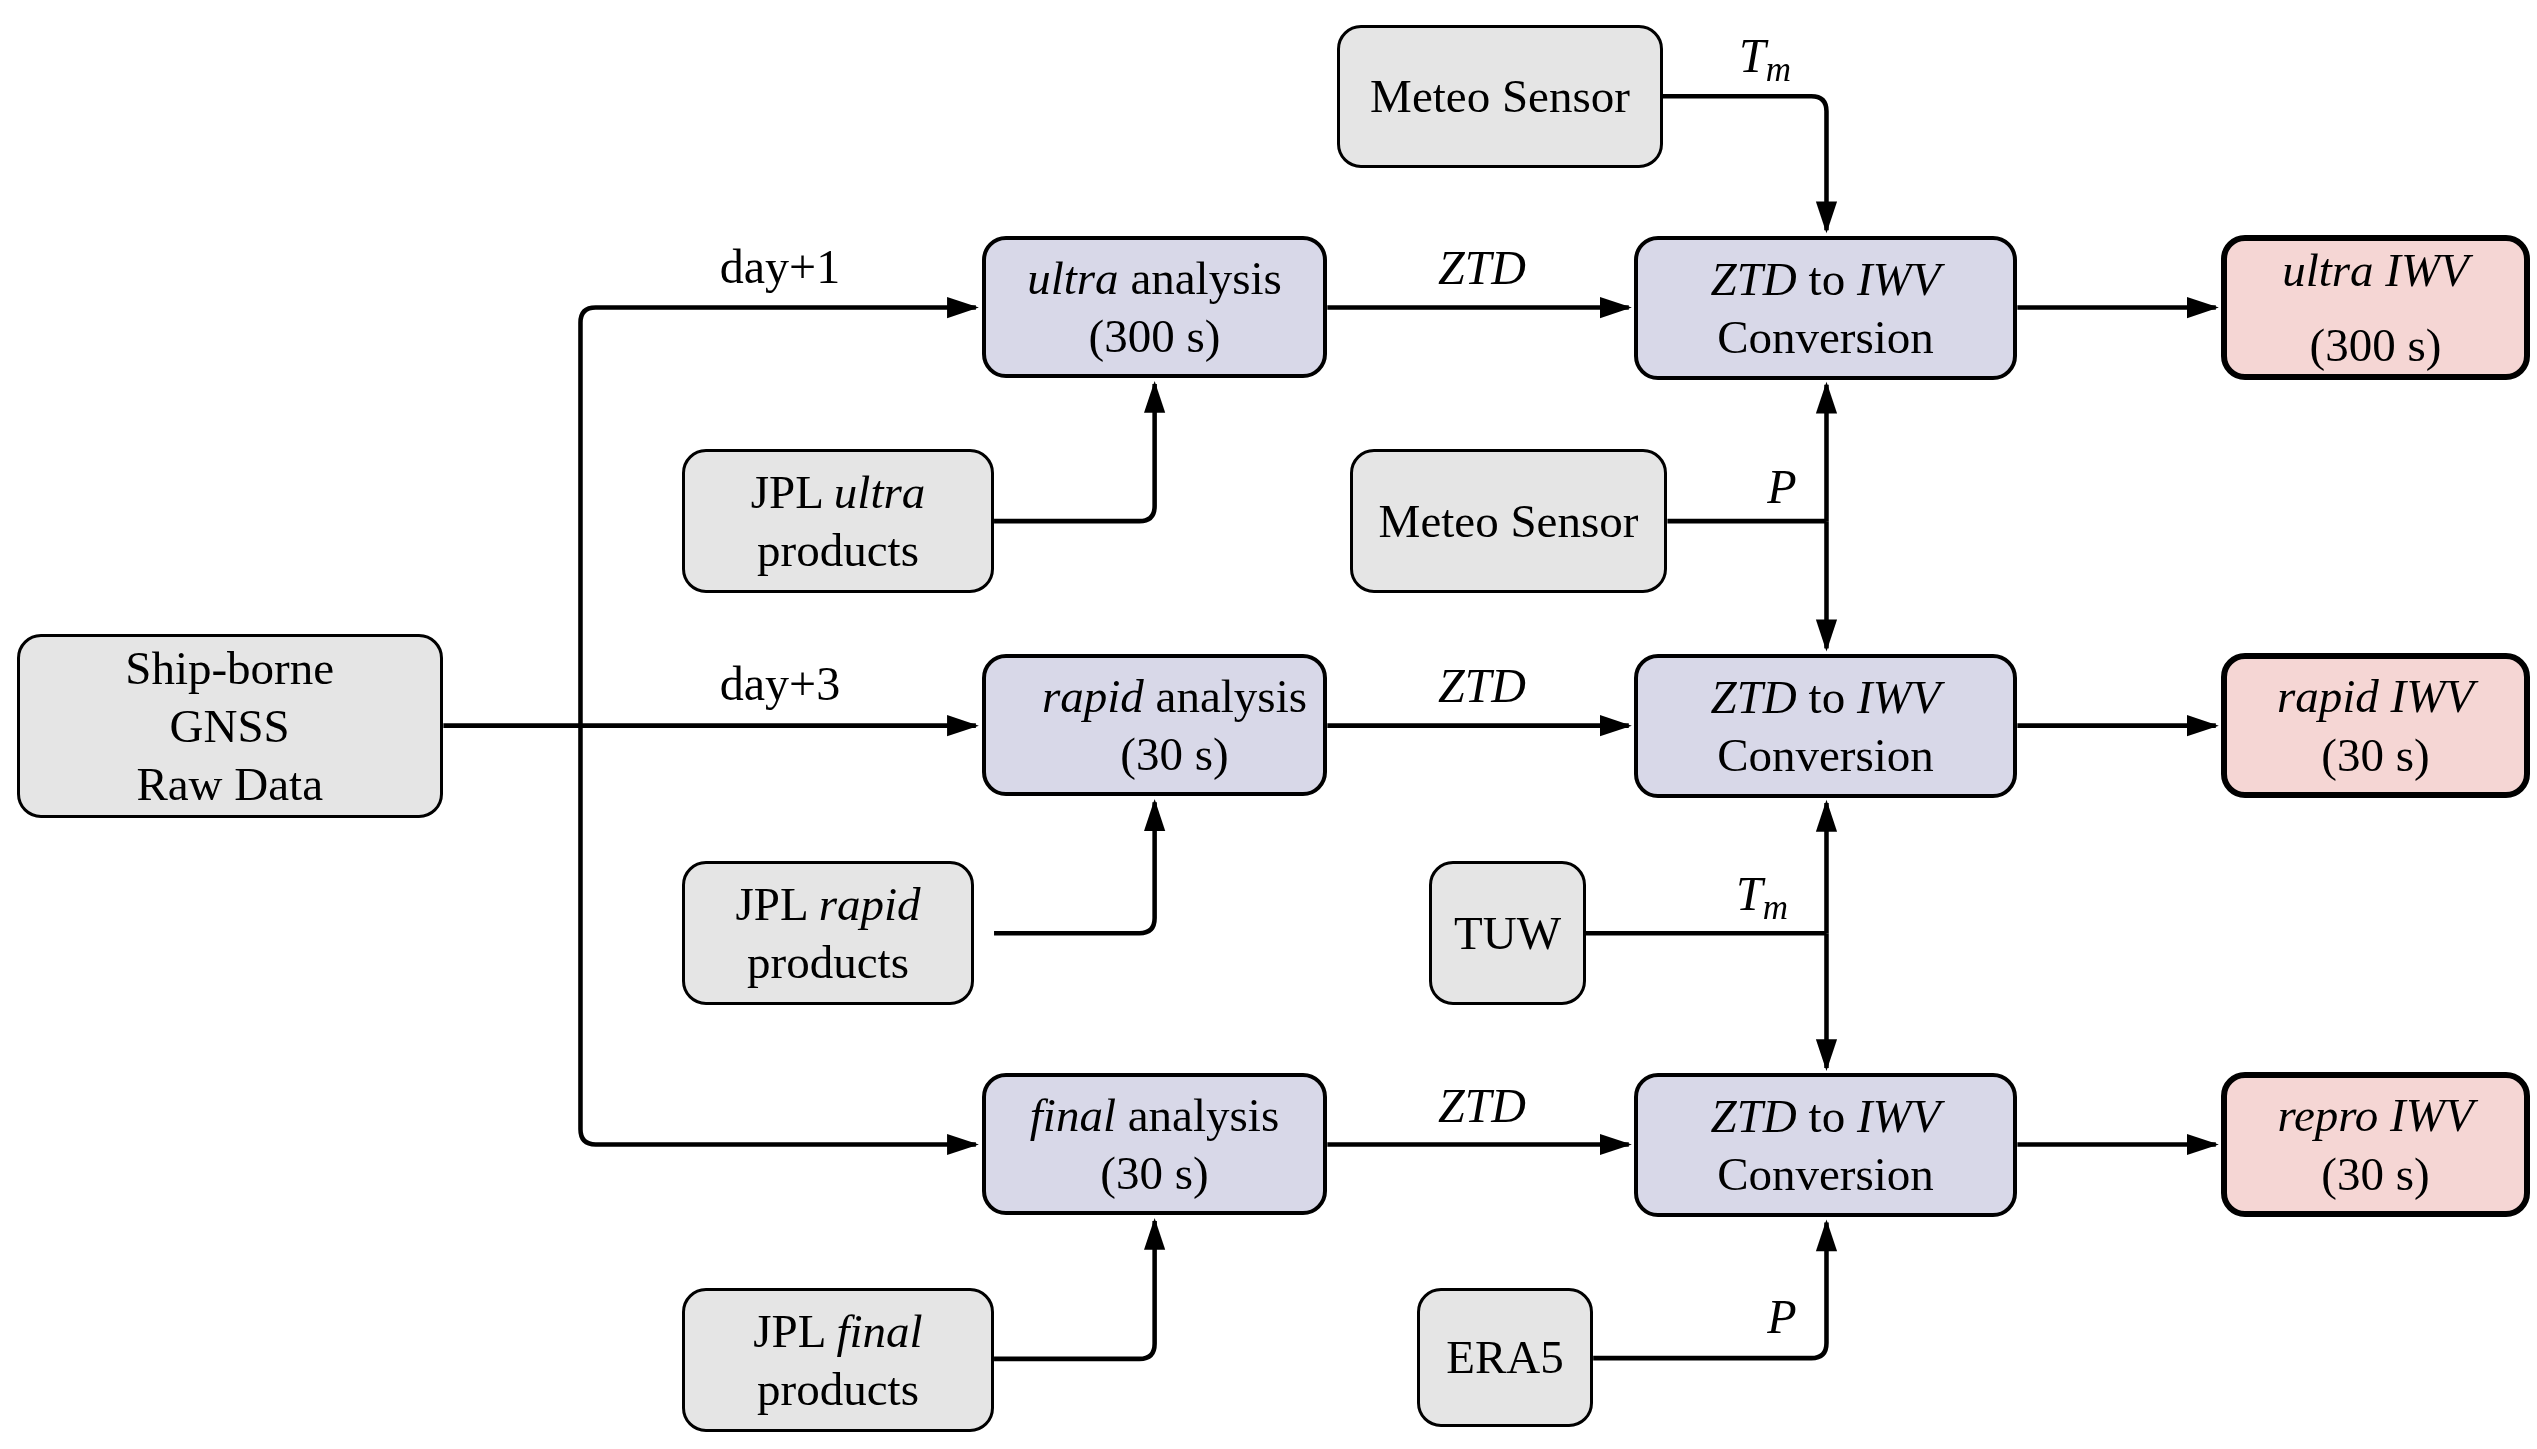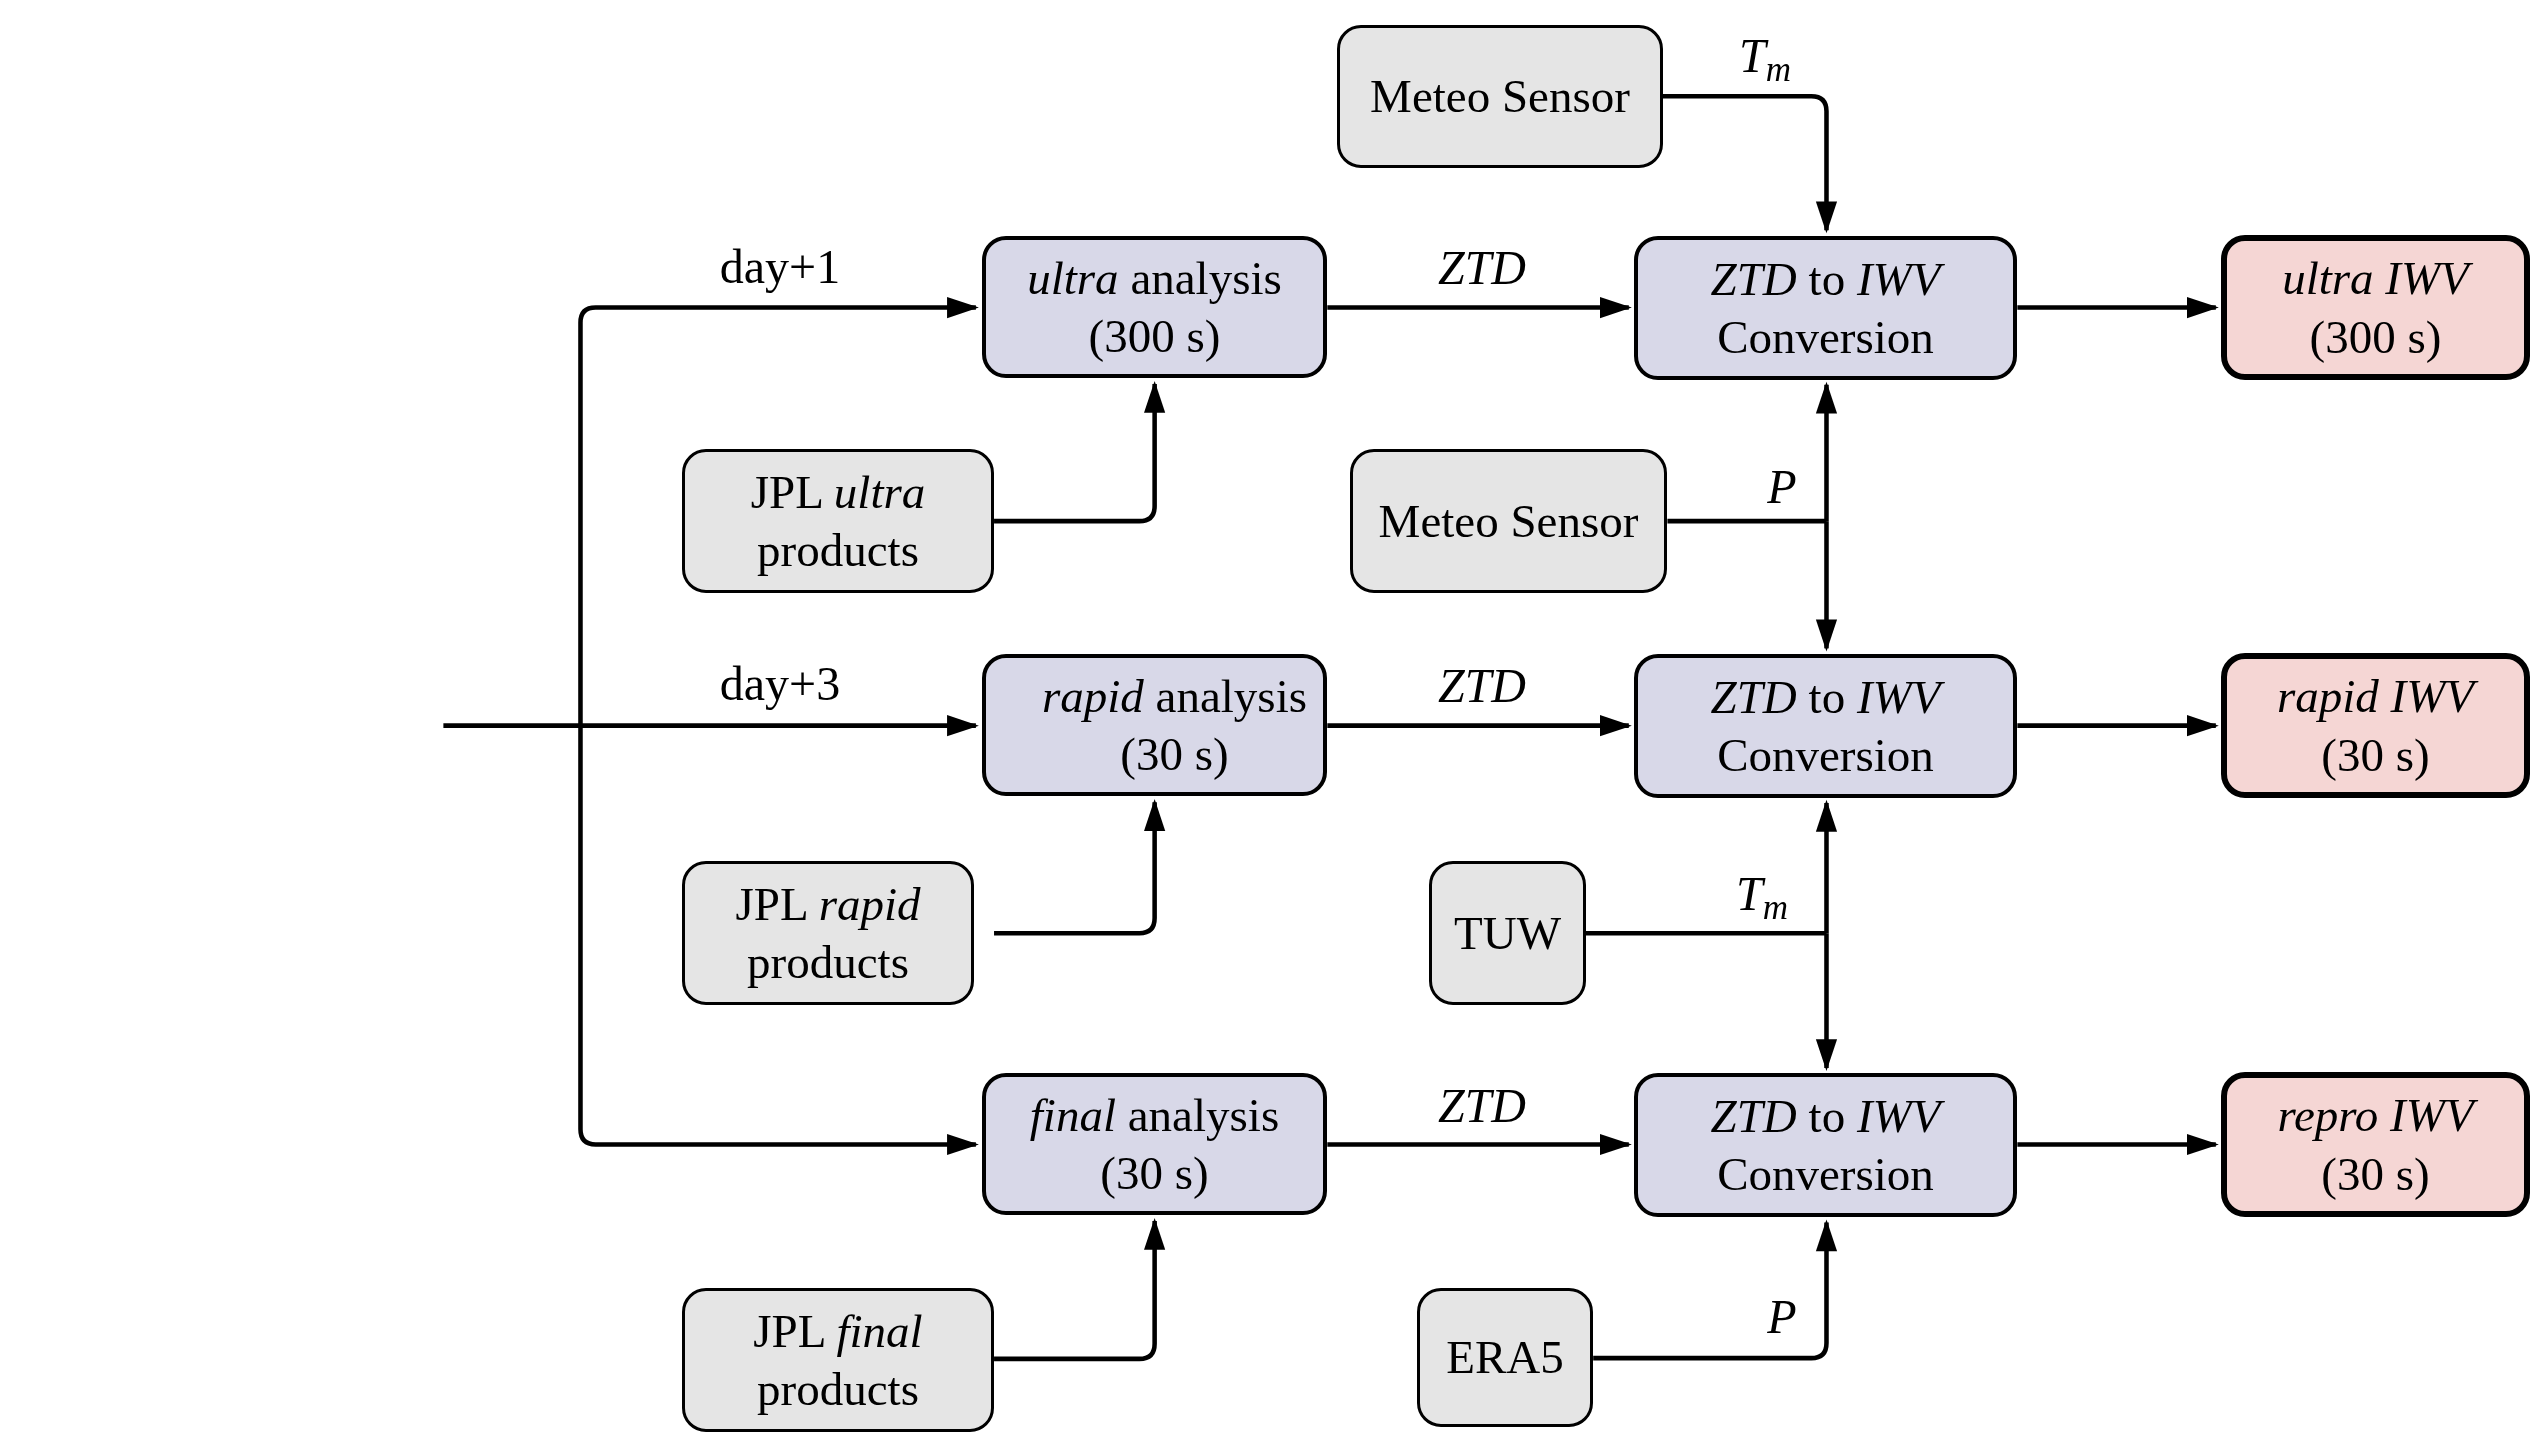--- a/index.html
+++ b/index.html
@@ -79,20 +79,25 @@
     <path class="edge" d="M 2411,688 V 508" marker-end="url(#arrow)"></path>
     <path class="edge" d="M 2411,688 V 856" marker-end="url(#arrow)"></path>
 
     <path class="edge" d="M 2093,1232 H 2411"></path>
     <path class="edge" d="M 2411,1232 V 1060" marker-end="url(#arrow)"></path>
     <path class="edge" d="M 2411,1232 V 1410" marker-end="url(#arrow)"></path>
 
     <path class="edge" d="M 2103,1793 H 2391 Q 2411,1793 2411,1773 V 1614" marker-end="url(#arrow)"></path>
   </svg>
 
+  <div class="node green" style="left:16.7px;top:634px;width:426px;height:184px;">
+    <div class="tline">Ship-borne</div>
+    <div class="tline">GNSS</div>
+    <div class="tline">Raw Data</div>
+  </div>
 
   <div class="node green" style="left:1337px;top:25px;width:326px;height:143px;">
     <div class="tline">Meteo Sensor</div>
   </div>
 
   <div class="node green" style="left:1350px;top:449px;width:317px;height:144px;">
     <div class="tline">Meteo Sensor</div>
   </div>
 
   <div class="node green" style="left:1429px;top:861px;width:157px;height:144px;">
@@ -141,21 +146,21 @@
   <div class="node lavender" style="left:1634px;top:654px;width:383px;height:144px;">
     <div class="tline"><span class="it">ZTD</span><span> to </span><span class="it">IWV</span></div>
     <div class="tline">Conversion</div>
   </div>
 
   <div class="node lavender" style="left:1634px;top:1073px;width:383px;height:144px;">
     <div class="tline"><span class="it">ZTD</span><span> to </span><span class="it">IWV</span></div>
     <div class="tline">Conversion</div>
   </div>
 
-  <div class="node pink" style="left:2221px;top:235px;width:309px;height:145px;">
+  <div class="node pink" style="left:2221px;top:235px;width:309px;height:145px;justify-content:space-between;">
     <div class="tline it">ultra IWV</div>
     <div class="tline">(300 s)</div>
   </div>
 
   <div class="node pink" style="left:2221px;top:653px;width:309px;height:145px;">
     <div class="tline it">rapid IWV</div>
     <div class="tline">(30 s)</div>
   </div>
 
   <div class="node pink" style="left:2221px;top:1072px;width:309px;height:145px;">

